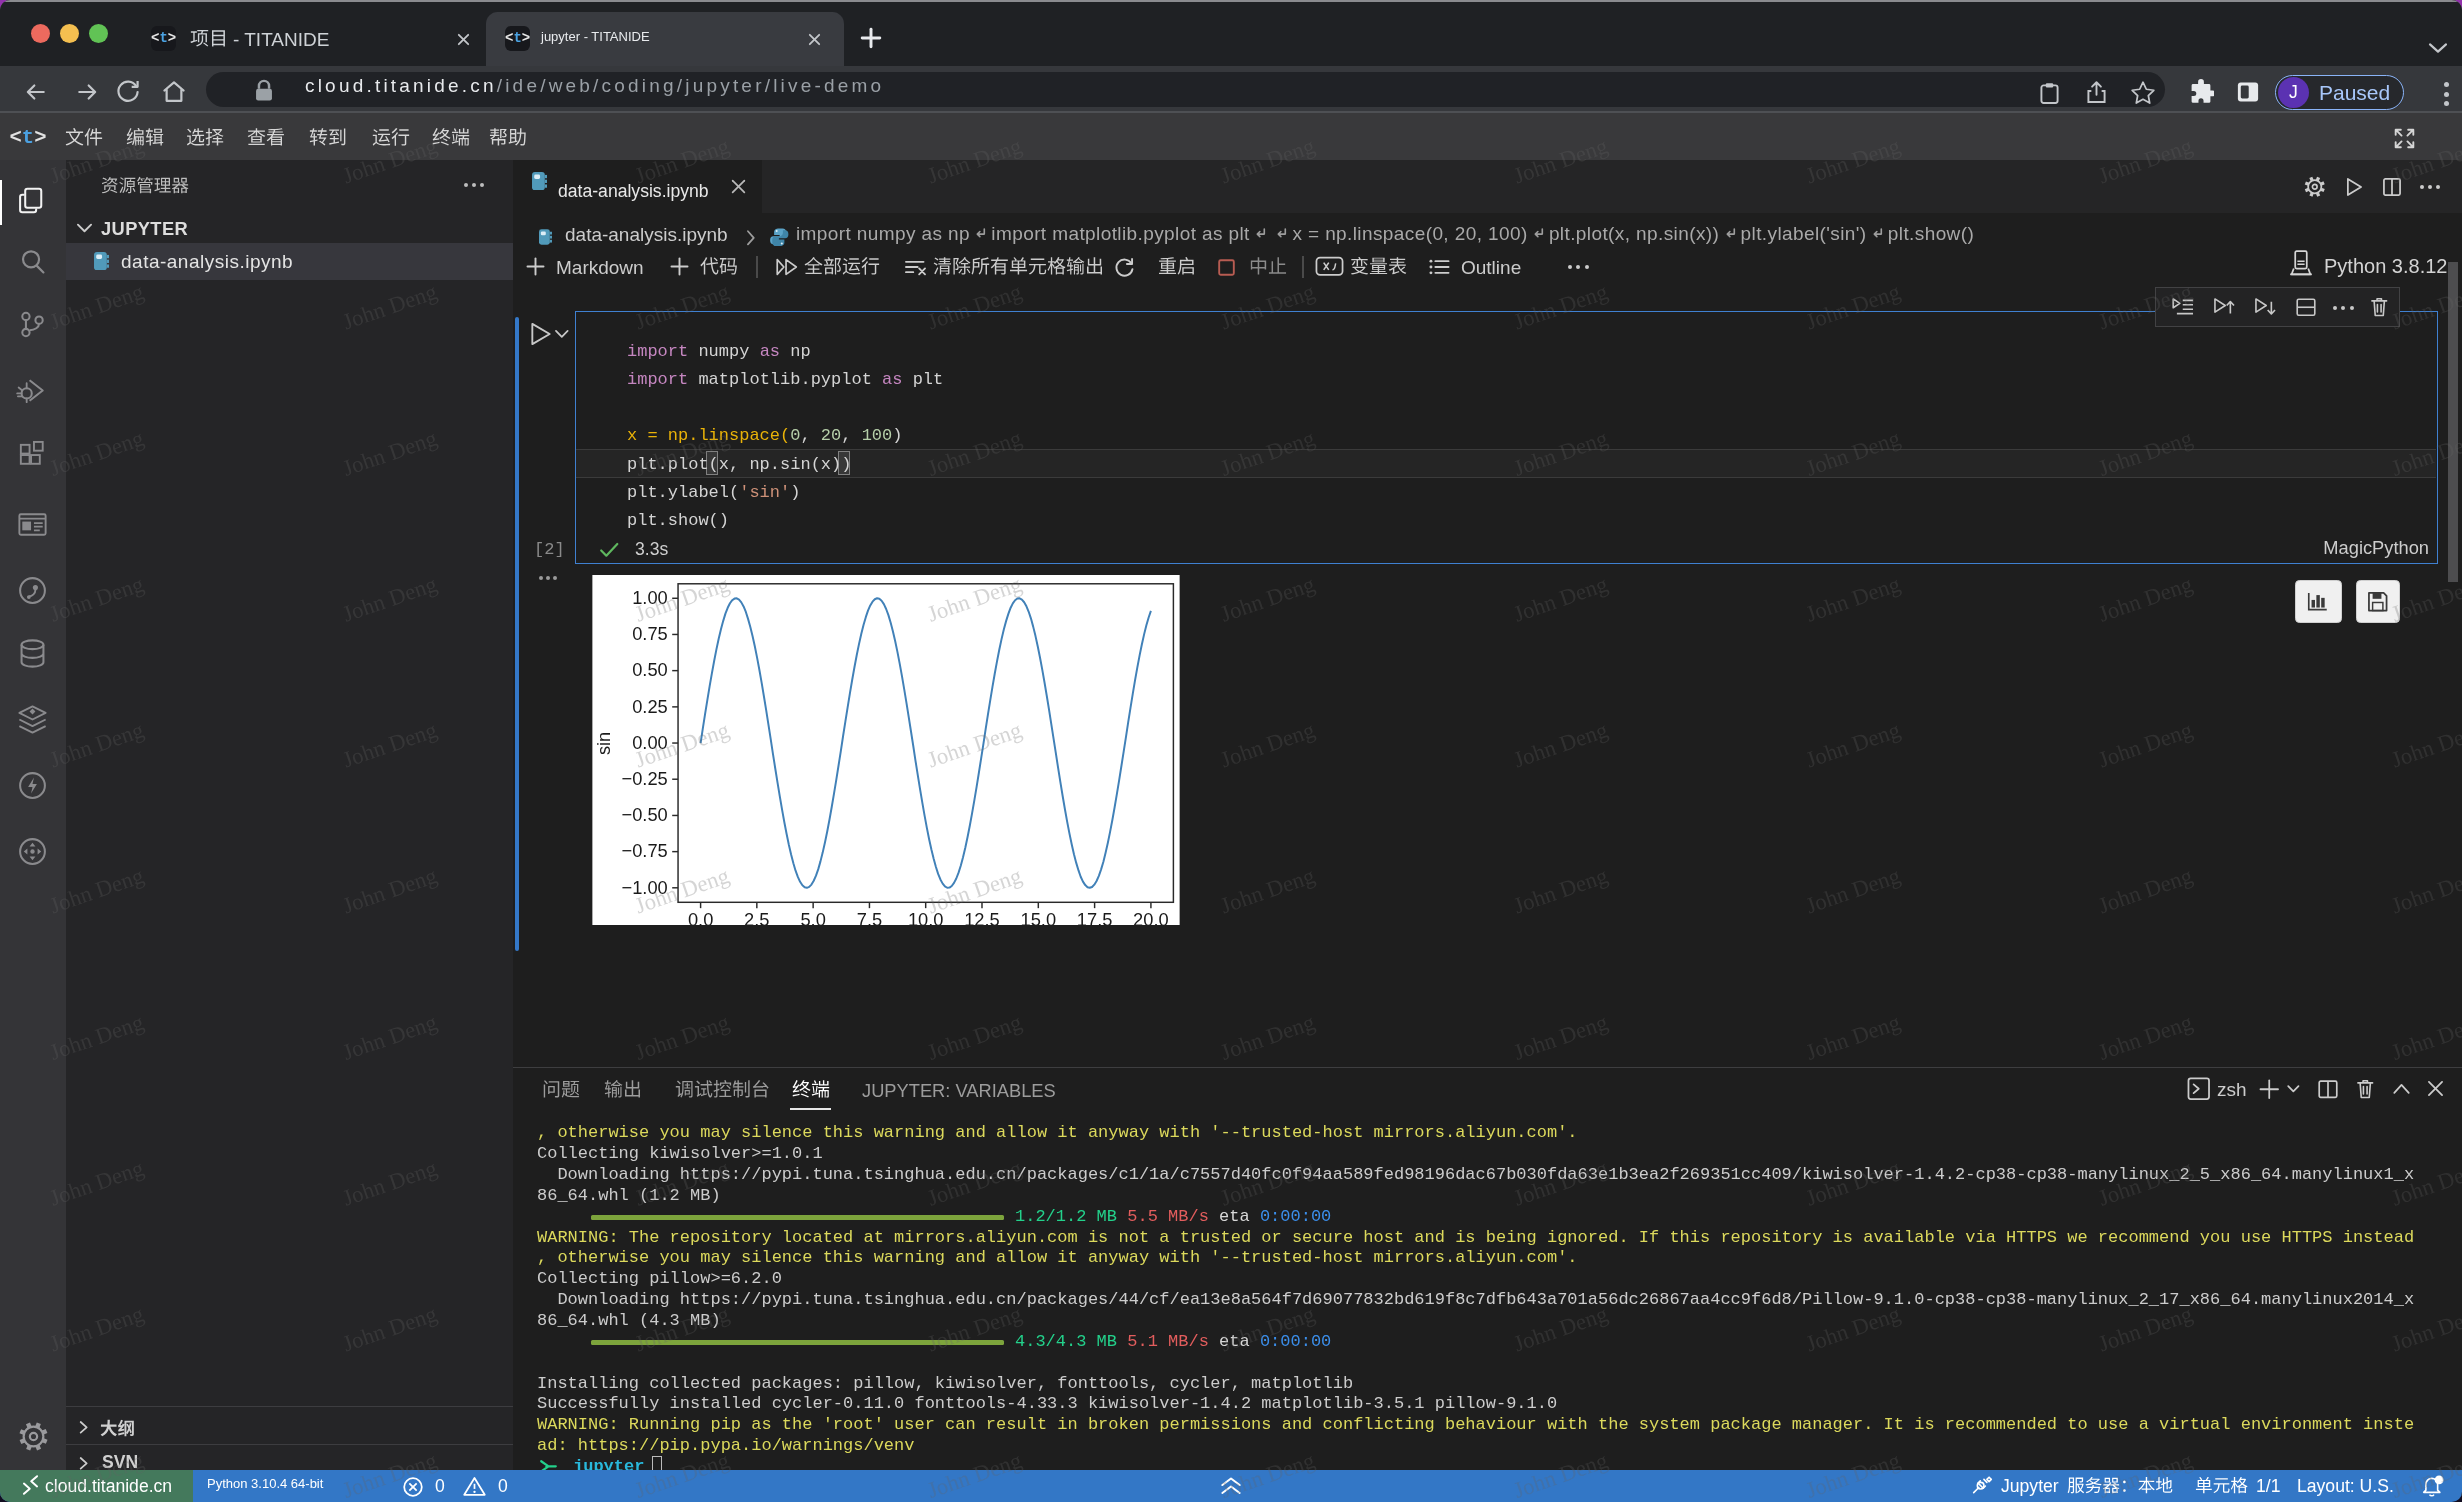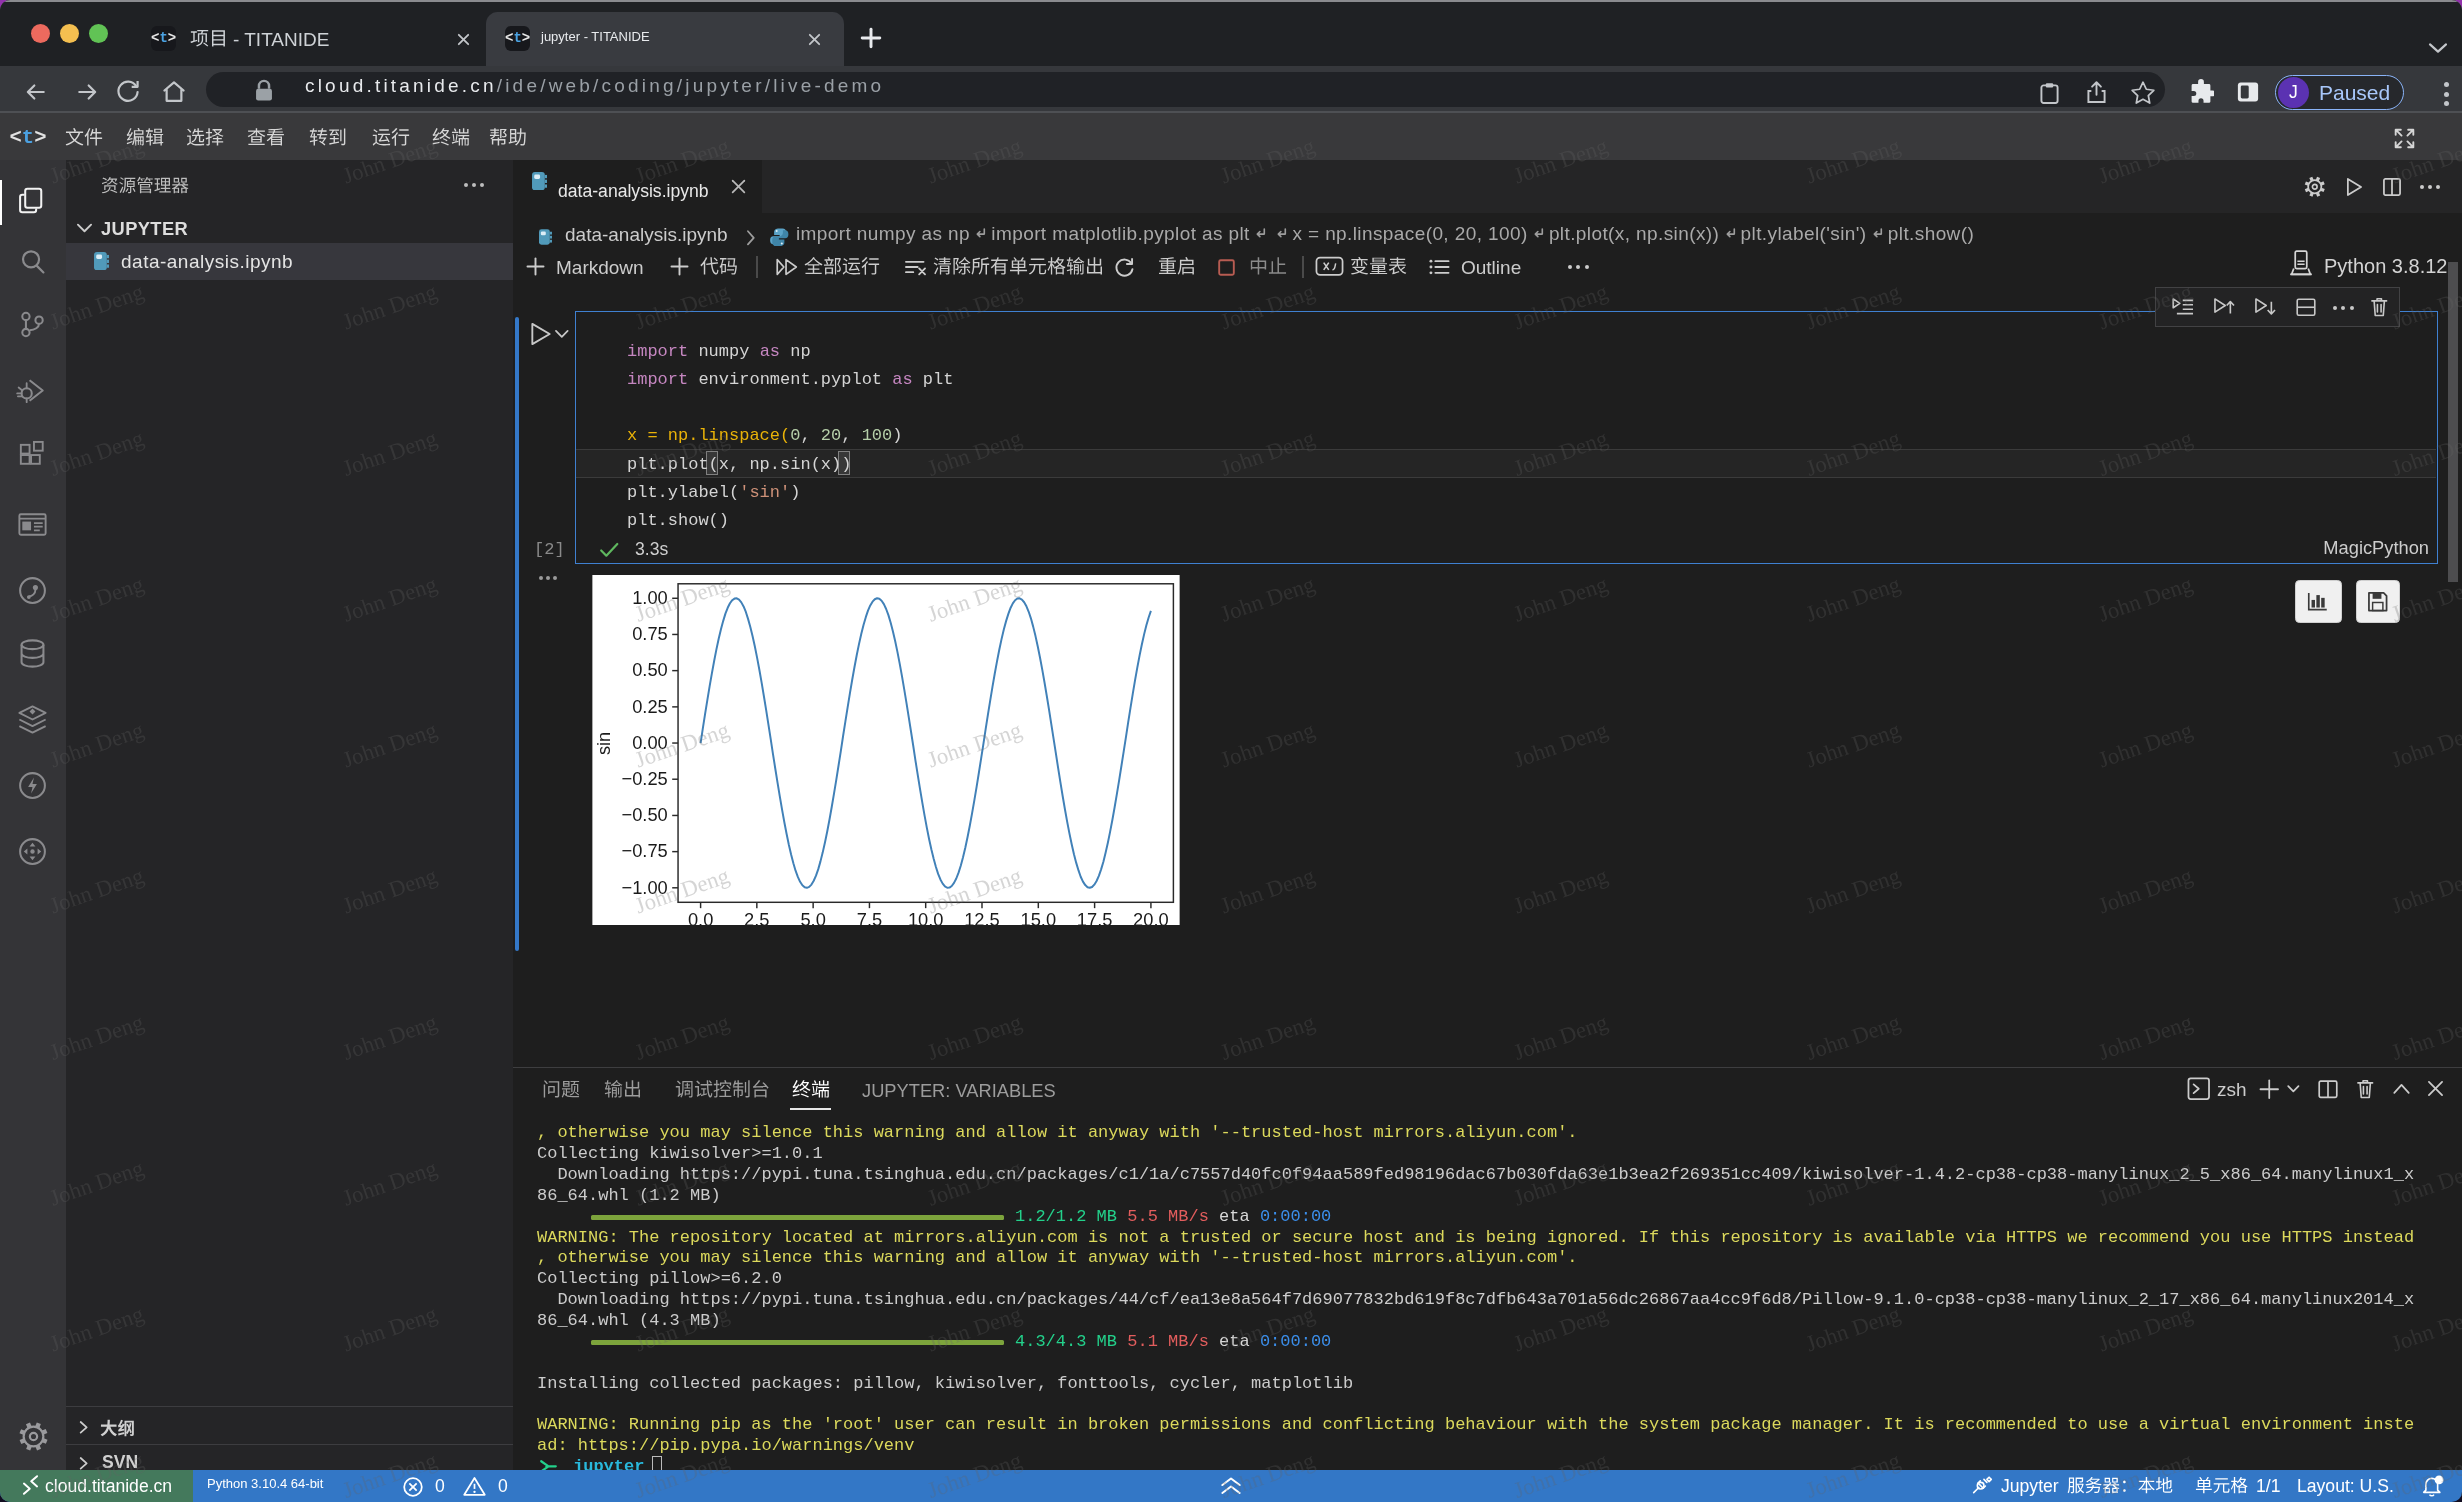--- a/index.html
+++ b/index.html
@@ -350,21 +350,21 @@
       <path d="M6 4 L30 18 L6 32 Z" stroke="#c8c8c8" stroke-width="2.6" fill="none" stroke-linejoin="round"></path>
     </svg>
     <svg style="position:absolute;left:553px;top:328px" width="17.6" height="11.7" viewBox="0 0 24 16">
       <path d="M4 4 L12 12 L20 4" stroke="#c8c8c8" stroke-width="2.4" fill="none" stroke-linecap="round" stroke-linejoin="round"></path>
     </svg>
     <div style="position:absolute;left:575px;top:311px;width:1863px;height:253px;border:1.5px solid #3f80d1;background:#1e1e1e"></div>
     <div style="position:absolute;left:576px;top:449px;width:1860px;height:29px;background:rgba(255,255,255,0.035);border-top:0.7px solid rgba(255,255,255,0.10);border-bottom:0.7px solid rgba(255,255,255,0.10)"></div>
     <div style="position:absolute;left:706px;top:451px;width:11.7px;height:23.5px;border:0.7px solid #808080;background:rgba(110,110,110,0.25)"></div>
     <div style="position:absolute;left:838px;top:451px;width:11.7px;height:23.5px;border:0.7px solid #808080;background:rgba(110,110,110,0.25)"></div>
     <div class="mono" style="position:absolute;left:627px;top:338px;font-size:17px;line-height:28px;white-space:pre"><span style="color:#C586C0">import</span><span style="color:#d4d4d4"> numpy </span><span style="color:#C586C0">as</span><span style="color:#d4d4d4"> np</span></div>
-    <div class="mono" style="position:absolute;left:627px;top:366px;font-size:17px;line-height:28px;white-space:pre"><span style="color:#C586C0">import</span><span style="color:#d4d4d4"> environment.pyplot </span><span style="color:#C586C0">as</span><span style="color:#d4d4d4"> plt</span></div>
+    <div class="mono" style="position:absolute;left:627px;top:366px;font-size:17px;line-height:28px;white-space:pre"><span style="color:#C586C0">import</span><span style="color:#d4d4d4"> matplotlib.pyplot </span><span style="color:#C586C0">as</span><span style="color:#d4d4d4"> plt</span></div>
     <div class="mono" style="position:absolute;left:627px;top:422px;font-size:17px;line-height:28px;white-space:pre"><span style="color:#eab308">x = np.linspace(</span><span style="color:#B5CEA8">0</span><span style="color:#d4d4d4">, </span><span style="color:#B5CEA8">20</span><span style="color:#d4d4d4">, </span><span style="color:#B5CEA8">100</span><span style="color:#d4d4d4">)</span></div>
     <div class="mono" style="position:absolute;left:627px;top:451px;font-size:17px;line-height:28px;white-space:pre"><span style="color:#d4d4d4">plt.plot(x, np.sin(x))</span></div>
     <div class="mono" style="position:absolute;left:627px;top:479px;font-size:17px;line-height:28px;white-space:pre"><span style="color:#d4d4d4">plt.ylabel(</span><span style="color:#CE9178">'sin'</span><span style="color:#d4d4d4">)</span></div>
     <div class="mono" style="position:absolute;left:627px;top:507px;font-size:17px;line-height:28px;white-space:pre"><span style="color:#d4d4d4">plt.show()</span></div>
     <div class="mono" style="position:absolute;left:534px;top:540px;font-size:17px;color:#8a8a8a">[2]</div>
     <svg style="position:absolute;left:599px;top:541px" width="20.5" height="17.6" viewBox="0 0 28 24">
       <path d="M3 13 L10 20 L25 4" stroke="#5fb85f" stroke-width="3" fill="none" stroke-linecap="round" stroke-linejoin="round"></path>
     </svg>
     <div style="position:absolute;left:635px;top:539px;font-size:17.6px;color:#cfcfcf">3.3s</div>
     <div style="position:absolute;left:2429px;top:537px;font-size:18.3px;color:#cdcdcd;transform:translateX(-100%)">MagicPython</div>
@@ -498,20 +498,21 @@
     <div style="position:absolute;left:591px;top:1215px;width:413px;height:5.1px;background:#7da43c;border-radius:1.5px"></div>
     <div class="mono" style="position:absolute;left:1015px;top:1207px;font-size:17px;white-space:pre"><span style="color:#23d18b">1.2/1.2 MB</span> <span style="color:#e25d5d">5.5 MB/s</span> <span style="color:#d8d8d8">eta</span> <span style="color:#3b8eea">0:00:00</span></div>
     <div class="mono" style="position:absolute;left:537px;top:1228px;font-size:17px;color:#dcd95c;white-space:pre">WARNING: The repository located at mirrors.aliyun.com is not a trusted or secure host and is being ignored. If this repository is available via HTTPS we recommend you use HTTPS instead</div>
     <div class="mono" style="position:absolute;left:537px;top:1248px;font-size:17px;color:#dcd95c;white-space:pre">, otherwise you may silence this warning and allow it anyway with '--trusted-host mirrors.aliyun.com'.</div>
     <div class="mono" style="position:absolute;left:537px;top:1269px;font-size:17px;color:#cccccc;white-space:pre">Collecting pillow&gt;=6.2.0</div>
     <div class="mono" style="position:absolute;left:537px;top:1290px;font-size:17px;color:#cccccc;white-space:pre">  Downloading https://pypi.tuna.tsinghua.edu.cn/packages/44/cf/ea13e8a564f7d69077832bd619f8c7dfb643a701a56dc26867aa4cc9f6d8/Pillow-9.1.0-cp38-cp38-manylinux_2_17_x86_64.manylinux2014_x</div>
     <div class="mono" style="position:absolute;left:537px;top:1311px;font-size:17px;color:#cccccc;white-space:pre">86_64.whl (4.3 MB)</div>
     <div style="position:absolute;left:591px;top:1340px;width:413px;height:5.1px;background:#7da43c;border-radius:1.5px"></div>
     <div class="mono" style="position:absolute;left:1015px;top:1332px;font-size:17px;white-space:pre"><span style="color:#23d18b">4.3/4.3 MB</span> <span style="color:#e25d5d">5.1 MB/s</span> <span style="color:#d8d8d8">eta</span> <span style="color:#3b8eea">0:00:00</span></div>
     <div class="mono" style="position:absolute;left:537px;top:1374px;font-size:17px;color:#cccccc;white-space:pre">Installing collected packages: pillow, kiwisolver, fonttools, cycler, matplotlib</div>
+    <div class="mono" style="position:absolute;left:537px;top:1394px;font-size:17px;color:#cccccc;white-space:pre">Successfully installed cycler-0.11.0 fonttools-4.33.3 kiwisolver-1.4.2 matplotlib-3.5.1 pillow-9.1.0</div>
     <div class="mono" style="position:absolute;left:537px;top:1415px;font-size:17px;color:#dcd95c;white-space:pre">WARNING: Running pip as the 'root' user can result in broken permissions and conflicting behaviour with the system package manager. It is recommended to use a virtual environment inste</div>
     <div class="mono" style="position:absolute;left:537px;top:1436px;font-size:17px;color:#dcd95c;white-space:pre">ad: https://pip.pypa.io/warnings/venv</div>
     <svg style="position:absolute;left:539px;top:1459px" width="19" height="14.7" viewBox="0 0 26 20">
       <path d="M3 3 L13 10 L3 17 M10 10 H23" stroke="#23d18b" stroke-width="3" fill="none" stroke-linejoin="round" stroke-linecap="round"></path>
     </svg>
     <div class="mono" style="position:absolute;left:573px;top:1457px;font-size:17px;font-weight:bold;color:#29b8db">jupyter</div>
     <div style="position:absolute;left:652px;top:1456px;width:10.3px;height:20px;border:1.5px solid #bbbbbb"></div>
     <div style="position:absolute;left:0px;top:1470px;width:2462px;height:32px;background:#3377c6"></div>
     <div style="position:absolute;left:0px;top:1470px;width:193px;height:32px;background:#44795c"></div>
     <svg style="position:absolute;left:20.5px;top:1474px" width="19" height="22" viewBox="0 0 26 30">

